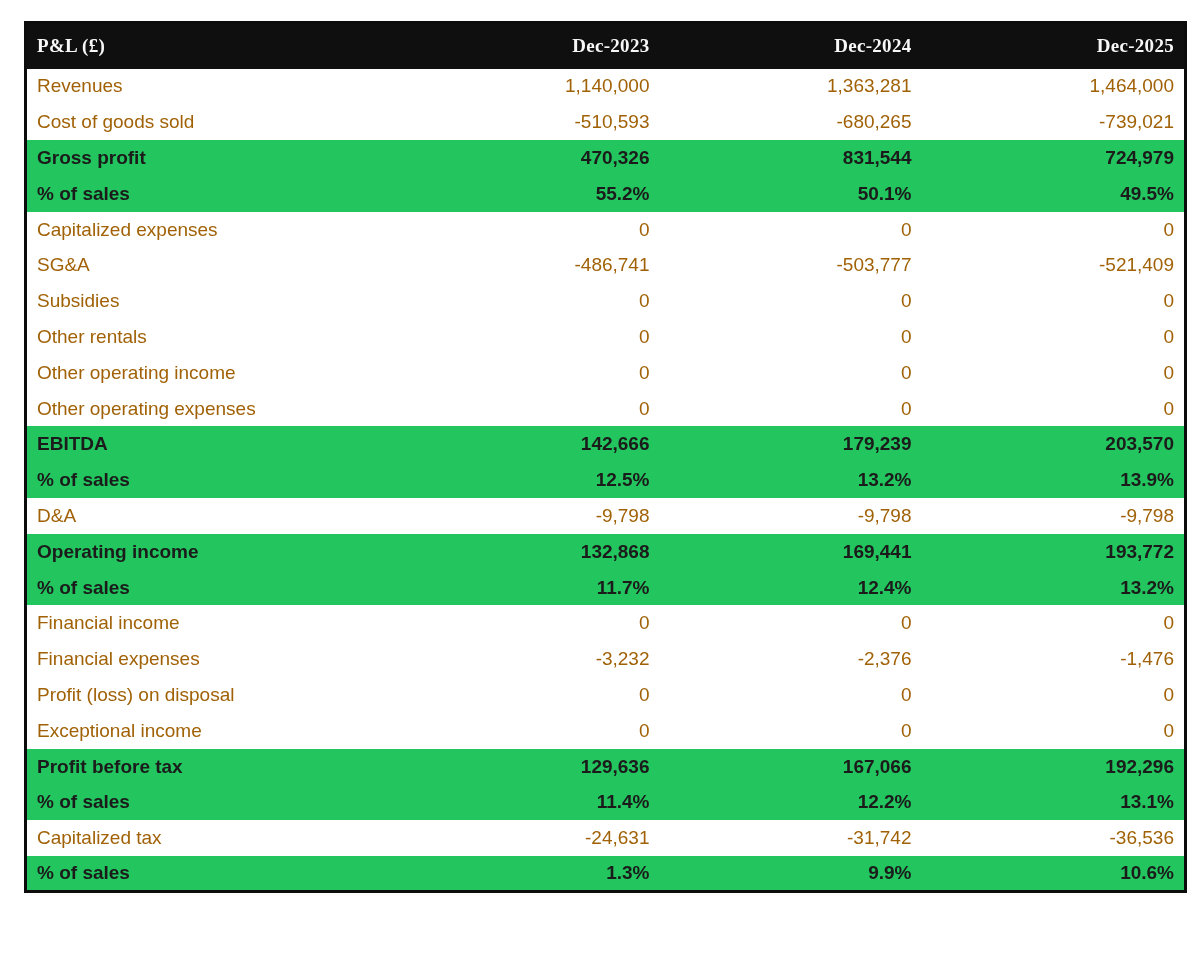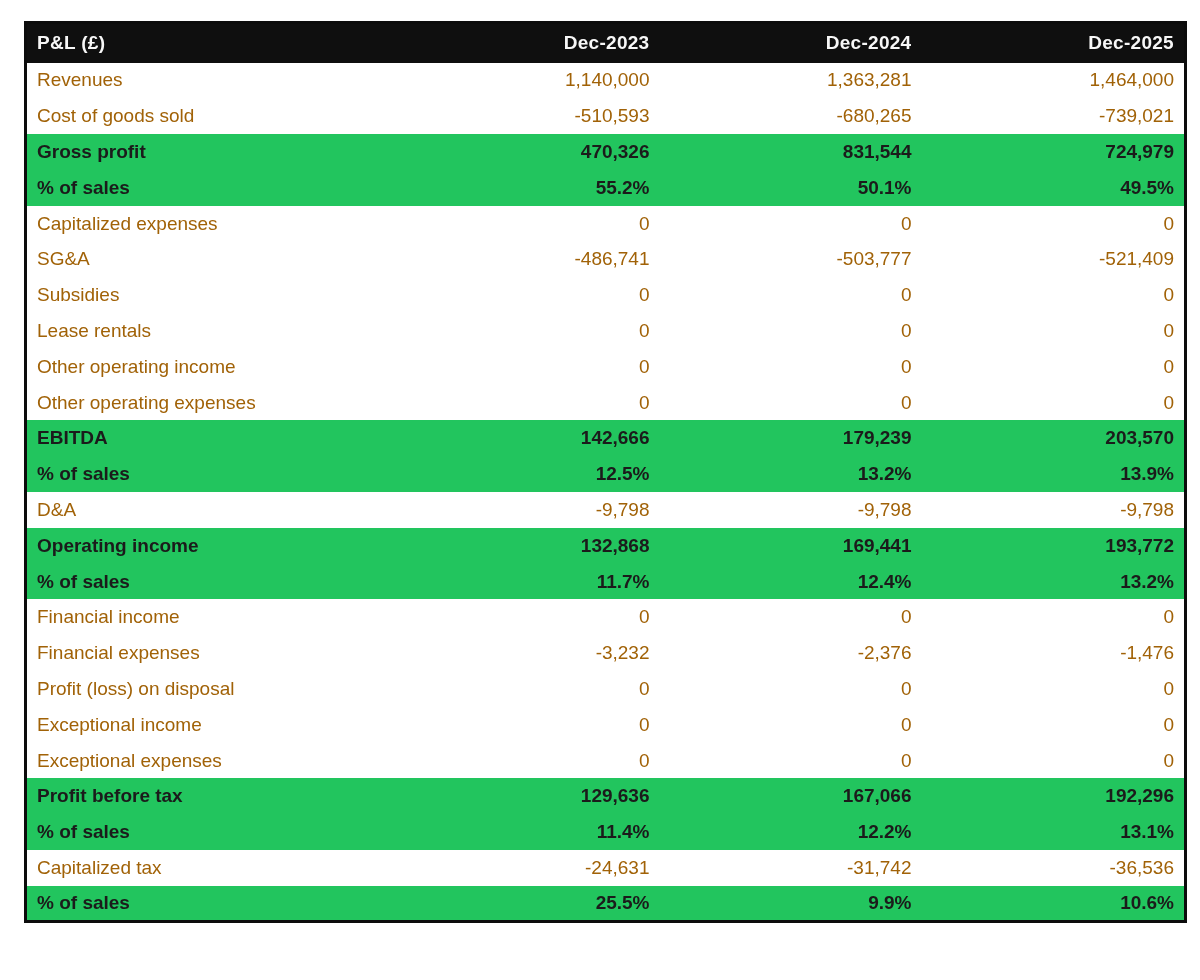--- a/index.html
+++ b/index.html
@@ -27,22 +27,23 @@
     font-size: 19px;
     height: 35.8px;
     white-space: nowrap;
     overflow: hidden;
     box-sizing: border-box;
   }
   table.pnl thead th {
     background: #0f0f0f;
     color: #f7f7f7;
     font-weight: 700;
-    height: 40px;
+    height: 46px;
     letter-spacing: 0.3px;
+    font-family: Liberation Serif, serif;
   }
   table.pnl th:first-child,
   table.pnl td:first-child {
     text-align: left;
   }
   table.pnl th:not(:first-child),
   table.pnl td:not(:first-child) {
     text-align: right;
   }
   tr.row-regular td {
@@ -112,21 +113,21 @@
           <td>-503,777</td>
           <td>-521,409</td>
         </tr>
         <tr class="row-regular">
           <td>Subsidies</td>
           <td>0</td>
           <td>0</td>
           <td>0</td>
         </tr>
         <tr class="row-regular">
-          <td>Lease rentals</td>
+          <td>Other rentals</td>
           <td>0</td>
           <td>0</td>
           <td>0</td>
         </tr>
         <tr class="row-regular">
           <td>Other operating income</td>
           <td>0</td>
           <td>0</td>
           <td>0</td>
         </tr>
@@ -183,45 +184,39 @@
           <td>0</td>
           <td>0</td>
           <td>0</td>
         </tr>
         <tr class="row-regular">
           <td>Exceptional income</td>
           <td>0</td>
           <td>0</td>
           <td>0</td>
         </tr>
-        <tr class="row-regular">
-          <td>Exceptional expenses</td>
-          <td>0</td>
-          <td>0</td>
-          <td>0</td>
-        </tr>
         <tr class="row-bold">
           <td>Profit before tax</td>
           <td>129,636</td>
           <td>167,066</td>
           <td>192,296</td>
         </tr>
         <tr class="row-bold">
           <td>% of sales</td>
           <td>11.4%</td>
           <td>12.2%</td>
           <td>13.1%</td>
         </tr>
         <tr class="row-regular">
           <td>Capitalized tax</td>
           <td>-24,631</td>
           <td>-31,742</td>
           <td>-36,536</td>
         </tr>
         <tr class="row-bold">
           <td>% of sales</td>
-          <td>25.5%</td>
+          <td>1.3%</td>
           <td>9.9%</td>
           <td>10.6%</td>
         </tr>
       </tbody>
   </table>
 </div>
 
 </body></html>

